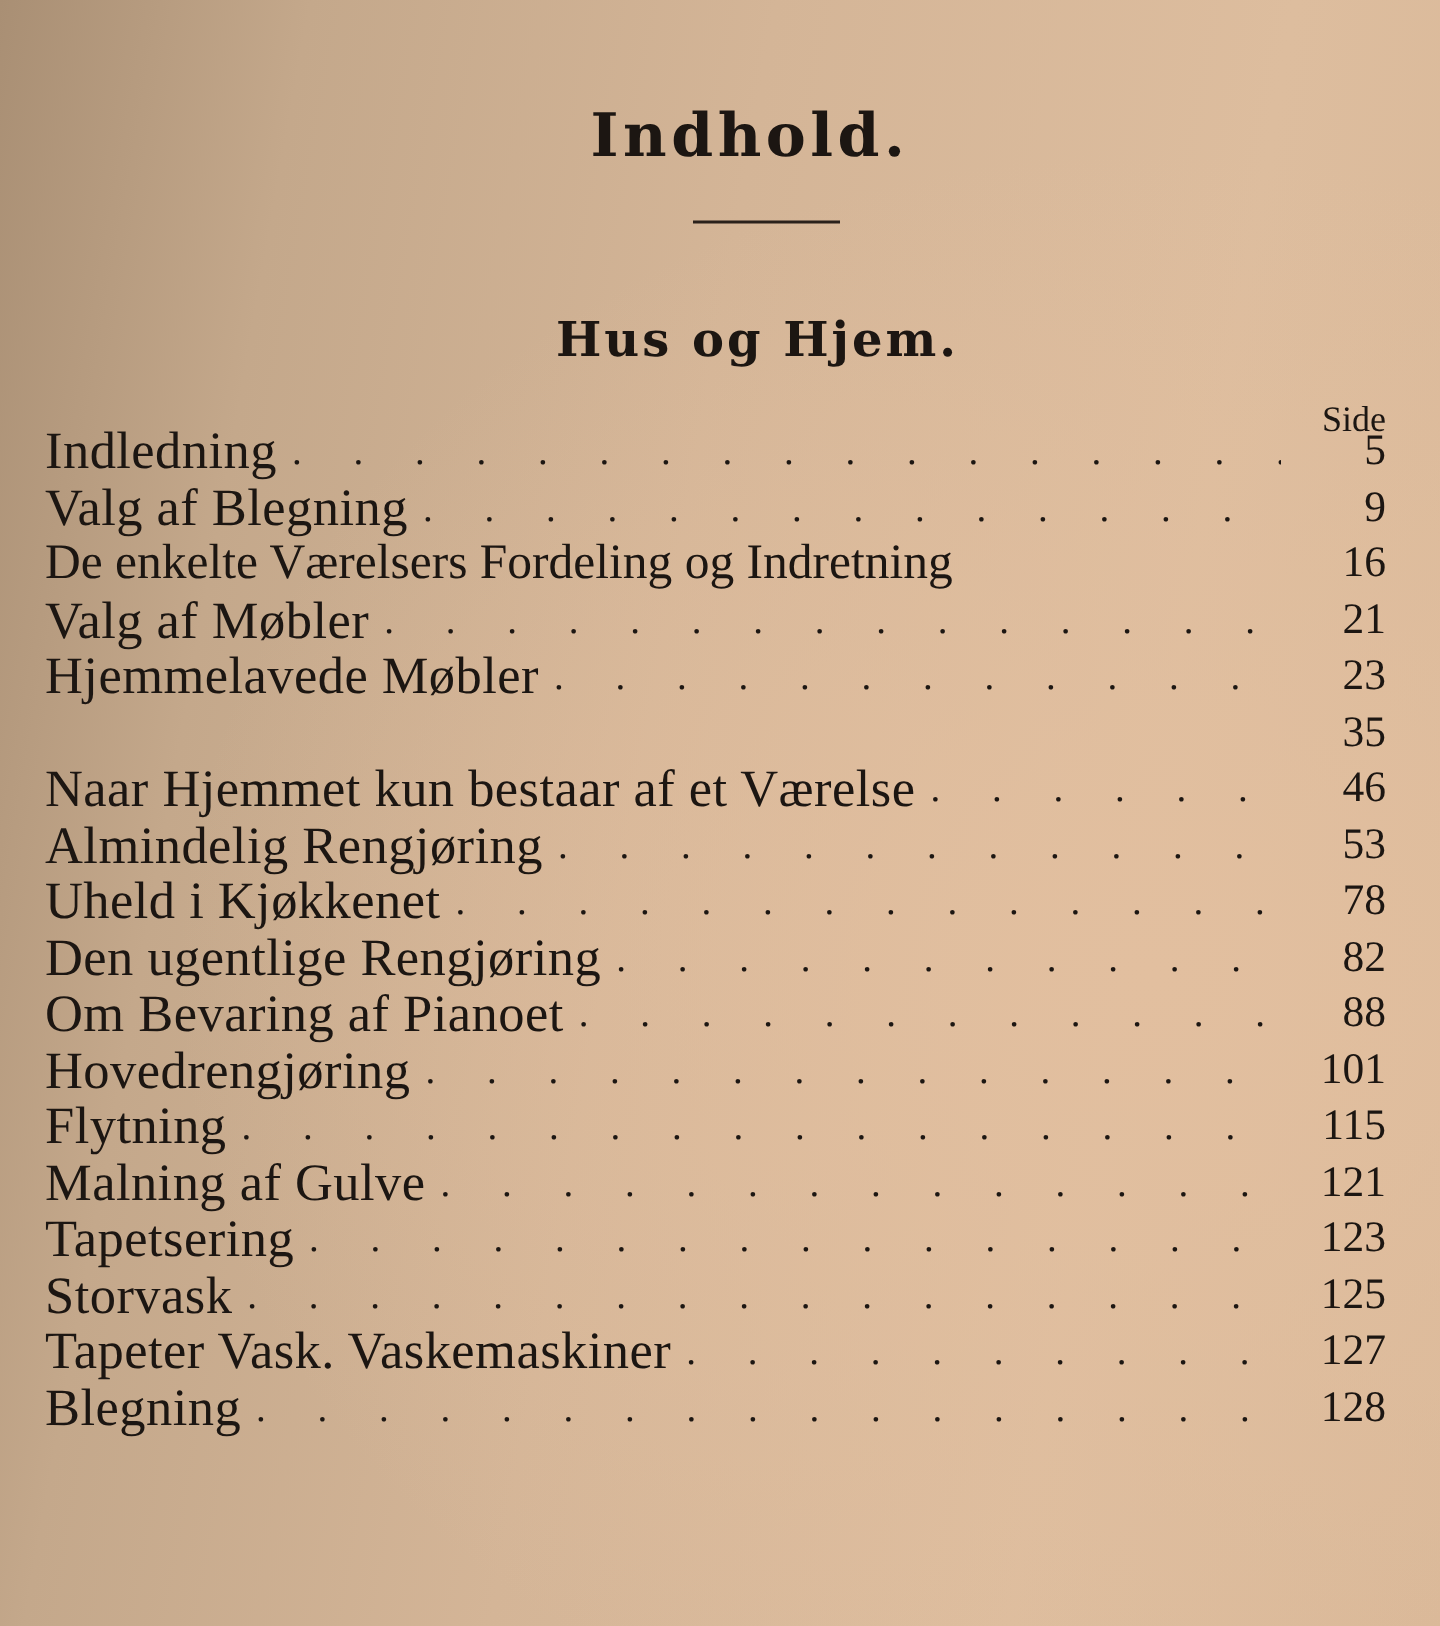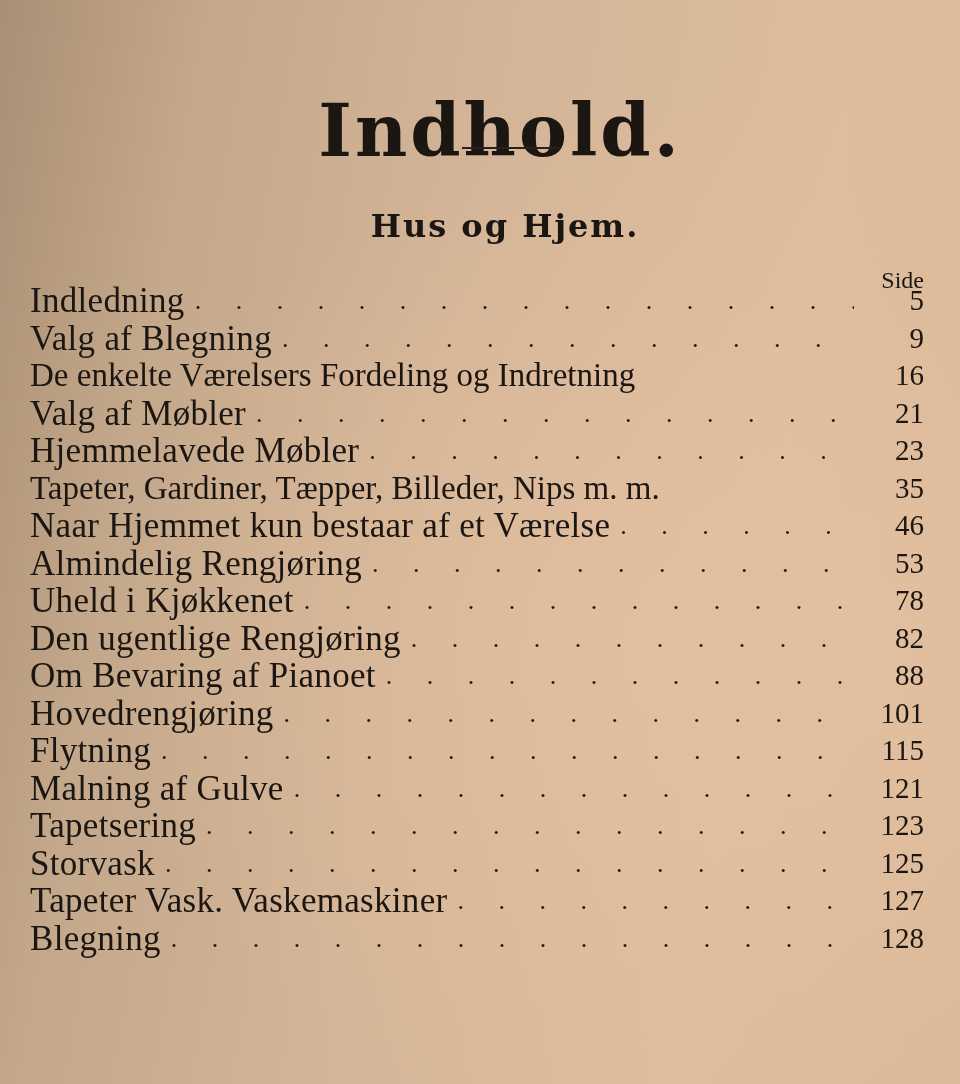--- a/index.html
+++ b/index.html
@@ -10,21 +10,21 @@
       linear-gradient(100deg, #a98f74 0%, #c4a88b 18%, #d4b597 45%, #ddbd9e 75%, #d9b898 100%);
     font-family: "Liberation Serif", "DejaVu Serif", serif;
     color: #1c1612;
     position: relative;
   }
   .page { position: absolute; inset: 0; }
   .title {
     position: absolute; left: 0; right: 0; top: 40px;
     text-align: center;
     font-family: "DejaVu Serif", serif;
-    font-weight: bold; font-size: 72px; letter-spacing: 3px;
+    font-weight: bold; font-size: 40px; letter-spacing: 3px;
     padding-left: 40px;
   }
   .rule {
     position: absolute; left: 462px; top: 147px; width: 98px; height: 2px;
     background: #2a211b;
   }
   .subtitle {
     position: absolute; left: 0; right: 0; top: 180px;
     text-align: center;
     font-family: "DejaVu Serif", serif;
@@ -90,21 +90,20 @@
         <span class="entry">Valg af Møbler</span>
         <span class="leader"></span>
         <span class="page-num">21</span>
       </li>
     <li class="toc-row">
         <span class="entry">Hjemmelavede Møbler</span>
         <span class="leader"></span>
         <span class="page-num">23</span>
       </li>
     <li class="toc-row long no-leader">
-        <span class="entry">Tapeter, Gardiner, Tæpper, Billeder, Nips m. m.</span>
         <span class="leader"></span>
         <span class="page-num">35</span>
       </li>
     <li class="toc-row">
         <span class="entry">Naar Hjemmet kun bestaar af et Værelse</span>
         <span class="leader"></span>
         <span class="page-num">46</span>
       </li>
     <li class="toc-row">
         <span class="entry">Almindelig Rengjøring</span>

